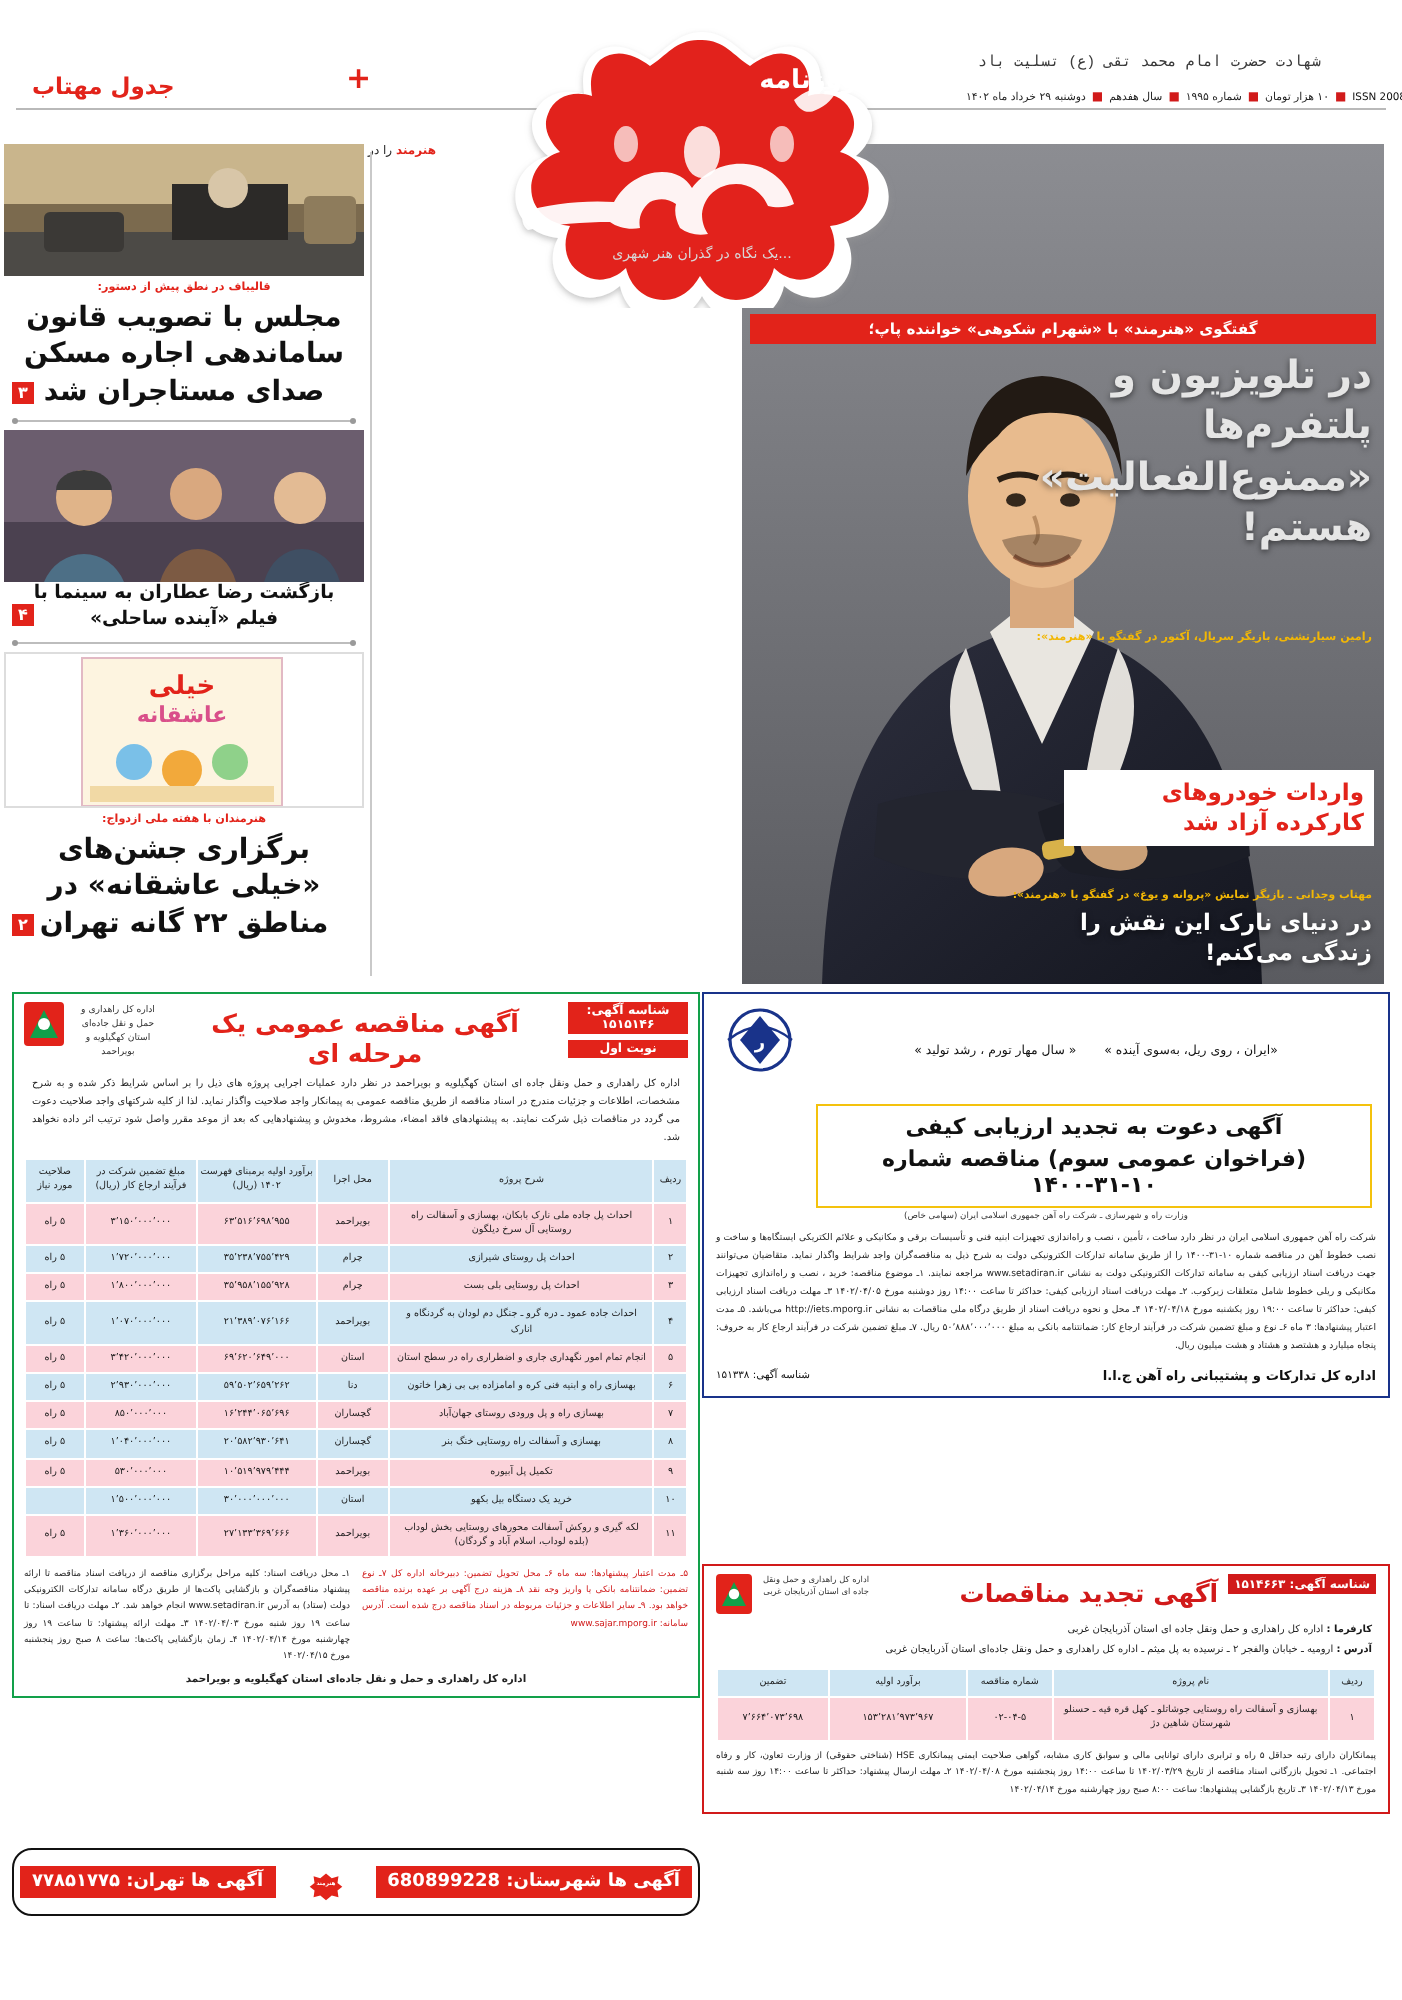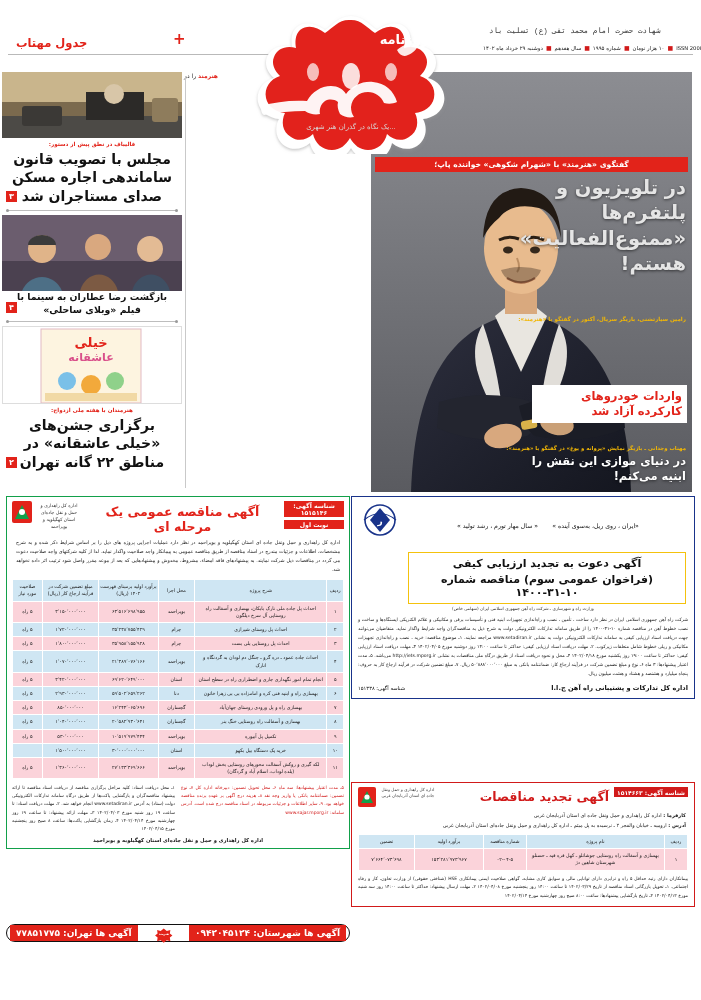--- a/index.html
+++ b/index.html
@@ -124,21 +124,21 @@
   .ad-r2 { position:absolute; right:6px; top:286px; width:344px; border:1.4px solid #d11a1a;
            background:#fff; padding:4px 6px 5px; }
   .ad-r2 .hdr { display:flex; flex-direction:row-reverse; align-items:flex-start; gap:5px; }
   .ad-r2 .t { flex:1; color:#d11a1a; font-size:12.5px; font-weight:bold; text-align:right; padding-top:2px; }
   .ad-r2 .sn { background:#d11a1a; color:#fff; font-size:6px; font-weight:bold; padding:1.5px 3px; }
   .ad-r2 .meta { font-size:5px; color:#1a1a1a; line-height:1.9; direction:rtl; margin:4px 2px 4px;
                  text-align:right; }
   .ad-r2 .notes { font-size:4.5px; color:#1a1a1a; line-height:1.95; direction:rtl; margin-top:4px;
                   text-align:justify; }
 
-  .footbar { position:absolute; left:6px; top:428px; width:344px; height:18px;
+  .footbar { position:absolute; left:6px; top:428px; width:344px; height:34px;
              border:1.4px solid #111; border-radius:10px; display:flex; flex-direction:row-reverse;
              align-items:center; justify-content:space-between; padding:2px 3px; background:#fff;gap:14px; }
   .fb-cell { background:#e2231a; color:#fff; font-size:9px; font-weight:bold; padding:3px 6px;
              white-space:nowrap; }
   .fb-logo { width:46px; height:20px; position:relative; }
 </style>
 </head>
 <body>
 
 <div class="page">
@@ -329,21 +329,21 @@
         <div class="hero-sub1">
           <div class="k">رامین سیارتشنی، بازیگر سریال، آکتور در گفتگو با «هنرمند»:</div>
         </div>
 
         <div class="hero-box">
           <div class="t">واردات خودروهای کارکرده آزاد شد</div>
         </div>
 
         <div class="hero-sub2">
           <div class="k">مهتاب وجدانی ـ بازیگر نمایش «پروانه و یوغ» در گفتگو با «هنرمند»:</div>
-          <div class="t">در دنیای موازی این نقش را ابنیه می‌کنم!</div>
+          <div class="t">در دنیای نارک این نقش را زندگی می‌کنم!</div>
         </div>
       </div>
     </div>
 
     <div class="col col-left">
 
       <div class="nblock">
         <div class="nphoto">
           <svg viewBox="0 0 180 66" width="180" height="66">
             <rect width="180" height="66" fill="#c9b58c"></rect>
@@ -369,21 +369,21 @@
             <circle cx="40" cy="34" r="14" fill="#e0b489"></circle>
             <path d="M26 30 a14 10 0 0 1 28 0z" fill="#3b3b3b"></path>
             <path d="M20 76 a22 24 0 0 1 40 0z" fill="#4d6f86"></path>
             <circle cx="96" cy="32" r="13" fill="#d9a87f"></circle>
             <path d="M78 76 a20 24 0 0 1 38 0z" fill="#7c5a43"></path>
             <circle cx="148" cy="34" r="13" fill="#e3bb94"></circle>
             <path d="M130 76 a20 24 0 0 1 38 0z" fill="#3f4f63"></path>
           </svg>
         </div>
         <div class="pnum">۴</div>
-        <div class="ntitle sm">بازگشت رضا عطاران به سینما با فیلم «ویلای ساحلی»</div>
+        <div class="ntitle sm">بازگشت رضا عطاران به سینما با فیلم «آینده ساحلی»</div>
       </div>
       <div class="dotrule"></div>
 
       <div class="nblock">
         <div class="nphoto" style="height:78px;background:#fff;border:1px solid #ddd;">
           <svg viewBox="0 0 180 78" width="180" height="78">
             <rect width="180" height="78" fill="#ffffff"></rect>
             <rect x="40" y="2" width="100" height="74" fill="#fdf4e0" stroke="#e2b9c4"></rect>
             <text x="90" y="20" font-size="13" fill="#e2231a" text-anchor="middle" font-weight="bold">خیلی</text>
             <text x="90" y="34" font-size="11" fill="#d94f8a" text-anchor="middle" font-weight="bold">عاشقانه</text>
@@ -601,17 +601,17 @@
       <div class="fb-cell">
         <span>آگهی ها تهران:</span>
         <span>۷۷۸۵۱۷۷۵</span>
       </div>
       <svg class="fb-logo" viewBox="0 0 46 20">
         <path d="M23 1 l6 5 l7 -2 l-1 7 l5 4 l-5 4 l1 7 l-7 -2 l-6 5 l-6 -5 l-7 2 l1 -7 l-5 -4 l5 -4 l-1 -7 l7 2 z" fill="#e2231a"></path>
         <text x="23" y="13" font-size="6" fill="#fff" text-anchor="middle" font-weight="bold">هنرمند</text>
       </svg>
       <div class="fb-cell">
         <span>آگهی ها شهرستان:</span>
-        <span>۰۹۴۲۰۴۵۱۲۴</span>
+        <span>680899228</span>
       </div>
     </div>
   </div>
 </div>
 
 </body></html>

